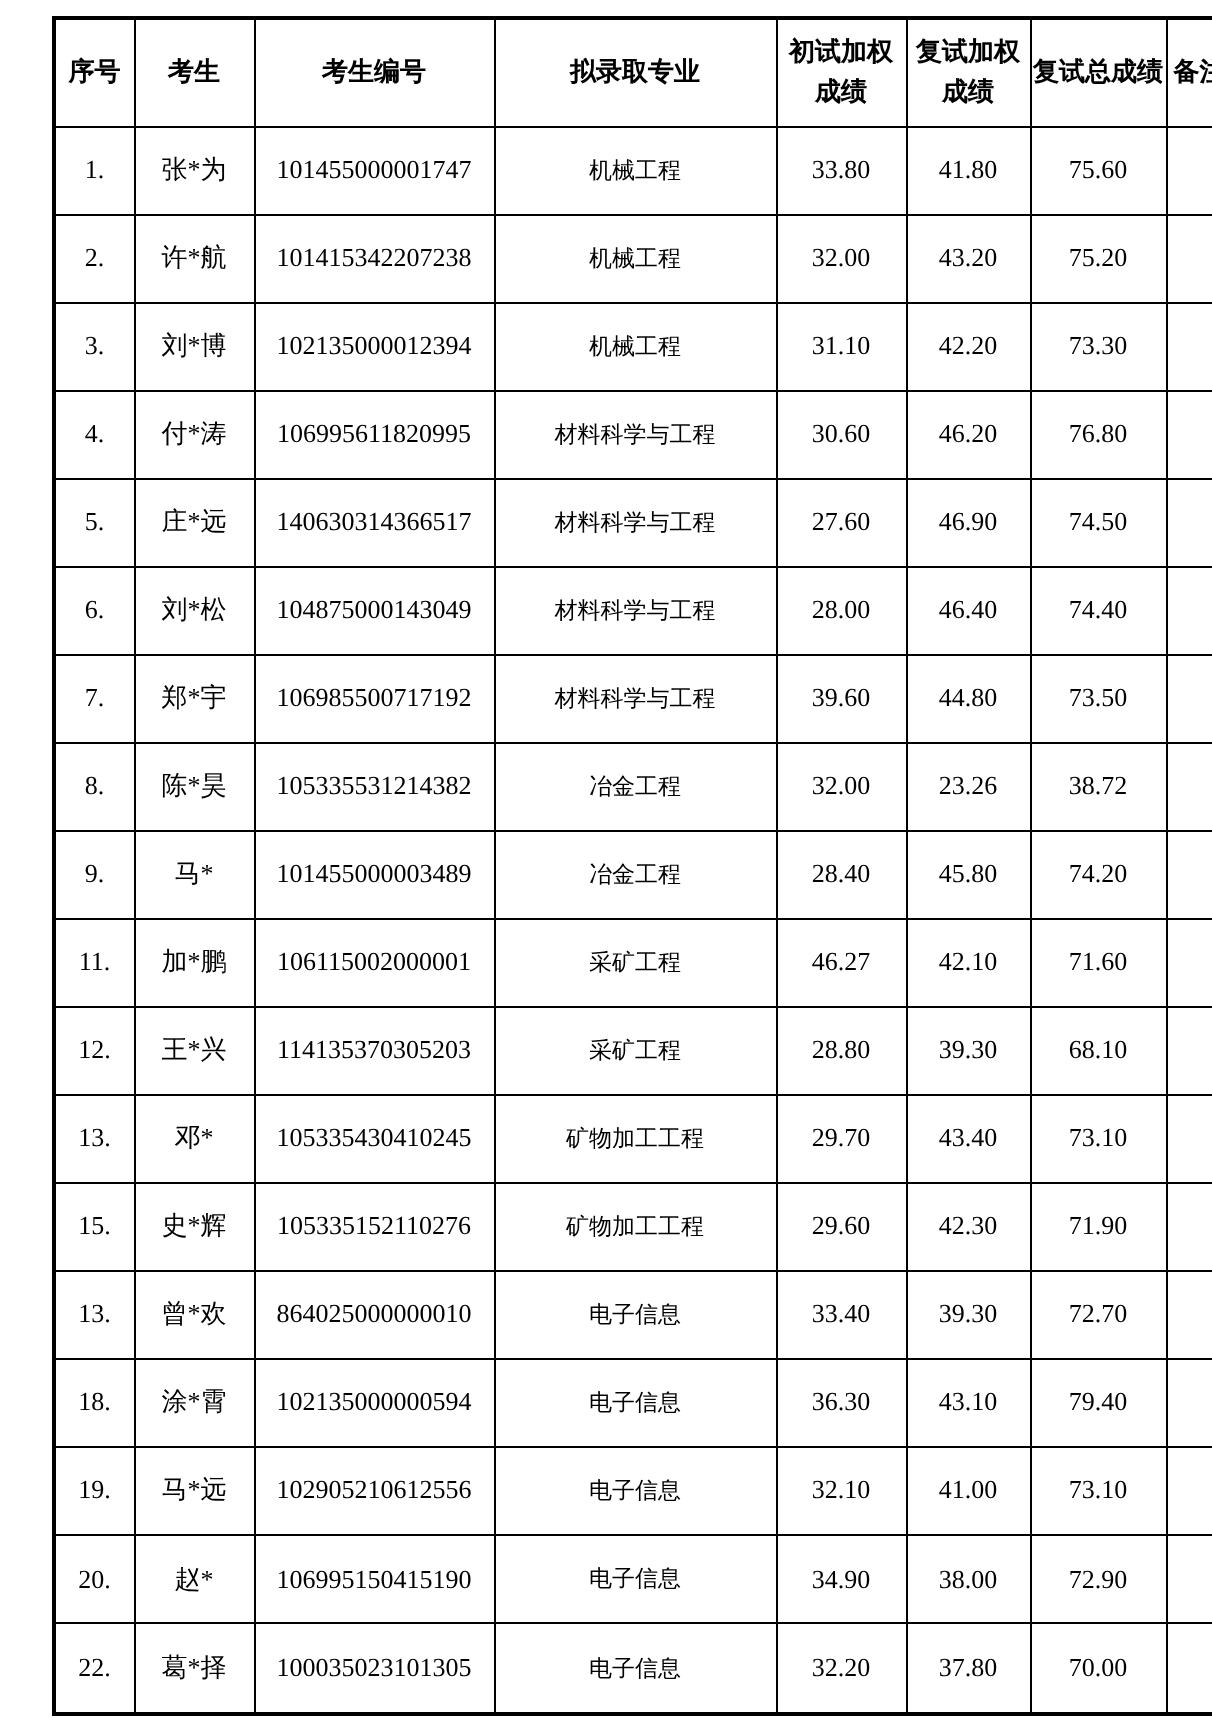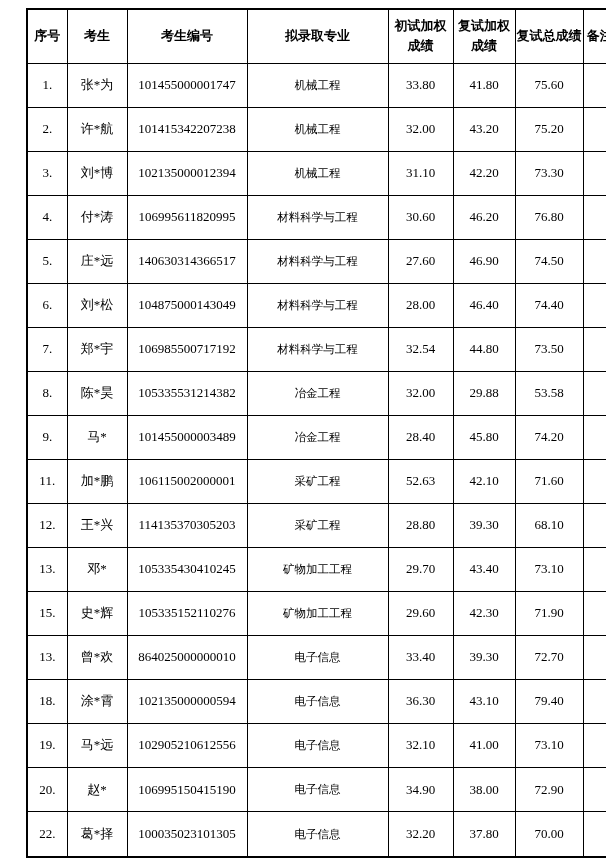--- a/index.html
+++ b/index.html
@@ -143,55 +143,55 @@
     <td class="cell-retest">46.40</td>
     <td class="cell-total">74.40</td>
     <td class="cell-remark"></td>
   </tr>
 
   <tr>
     <td class="cell-no">7.</td>
     <td class="cell-name">郑*宇</td>
     <td class="cell-id">106985500717192</td>
     <td class="cell-major">材料科学与工程</td>
-    <td class="cell-initial">32.54</td>
+    <td class="cell-initial">39.60</td>
     <td class="cell-retest">44.80</td>
     <td class="cell-total">73.50</td>
     <td class="cell-remark"></td>
   </tr>
 
   <tr>
     <td class="cell-no">8.</td>
     <td class="cell-name">陈*昊</td>
     <td class="cell-id">105335531214382</td>
     <td class="cell-major">冶金工程</td>
     <td class="cell-initial">32.00</td>
-    <td class="cell-retest">29.88</td>
-    <td class="cell-total">53.58</td>
+    <td class="cell-retest">23.26</td>
+    <td class="cell-total">38.72</td>
     <td class="cell-remark"></td>
   </tr>
 
   <tr>
     <td class="cell-no">9.</td>
     <td class="cell-name">马*</td>
     <td class="cell-id">101455000003489</td>
     <td class="cell-major">冶金工程</td>
     <td class="cell-initial">28.40</td>
     <td class="cell-retest">45.80</td>
     <td class="cell-total">74.20</td>
     <td class="cell-remark"></td>
   </tr>
 
 
   <tr>
     <td class="cell-no">11.</td>
     <td class="cell-name">加*鹏</td>
     <td class="cell-id">106115002000001</td>
     <td class="cell-major">采矿工程</td>
-    <td class="cell-initial">52.63</td>
+    <td class="cell-initial">46.27</td>
     <td class="cell-retest">42.10</td>
     <td class="cell-total">71.60</td>
     <td class="cell-remark"></td>
   </tr>
 
   <tr>
     <td class="cell-no">12.</td>
     <td class="cell-name">王*兴</td>
     <td class="cell-id">114135370305203</td>
     <td class="cell-major">采矿工程</td>

